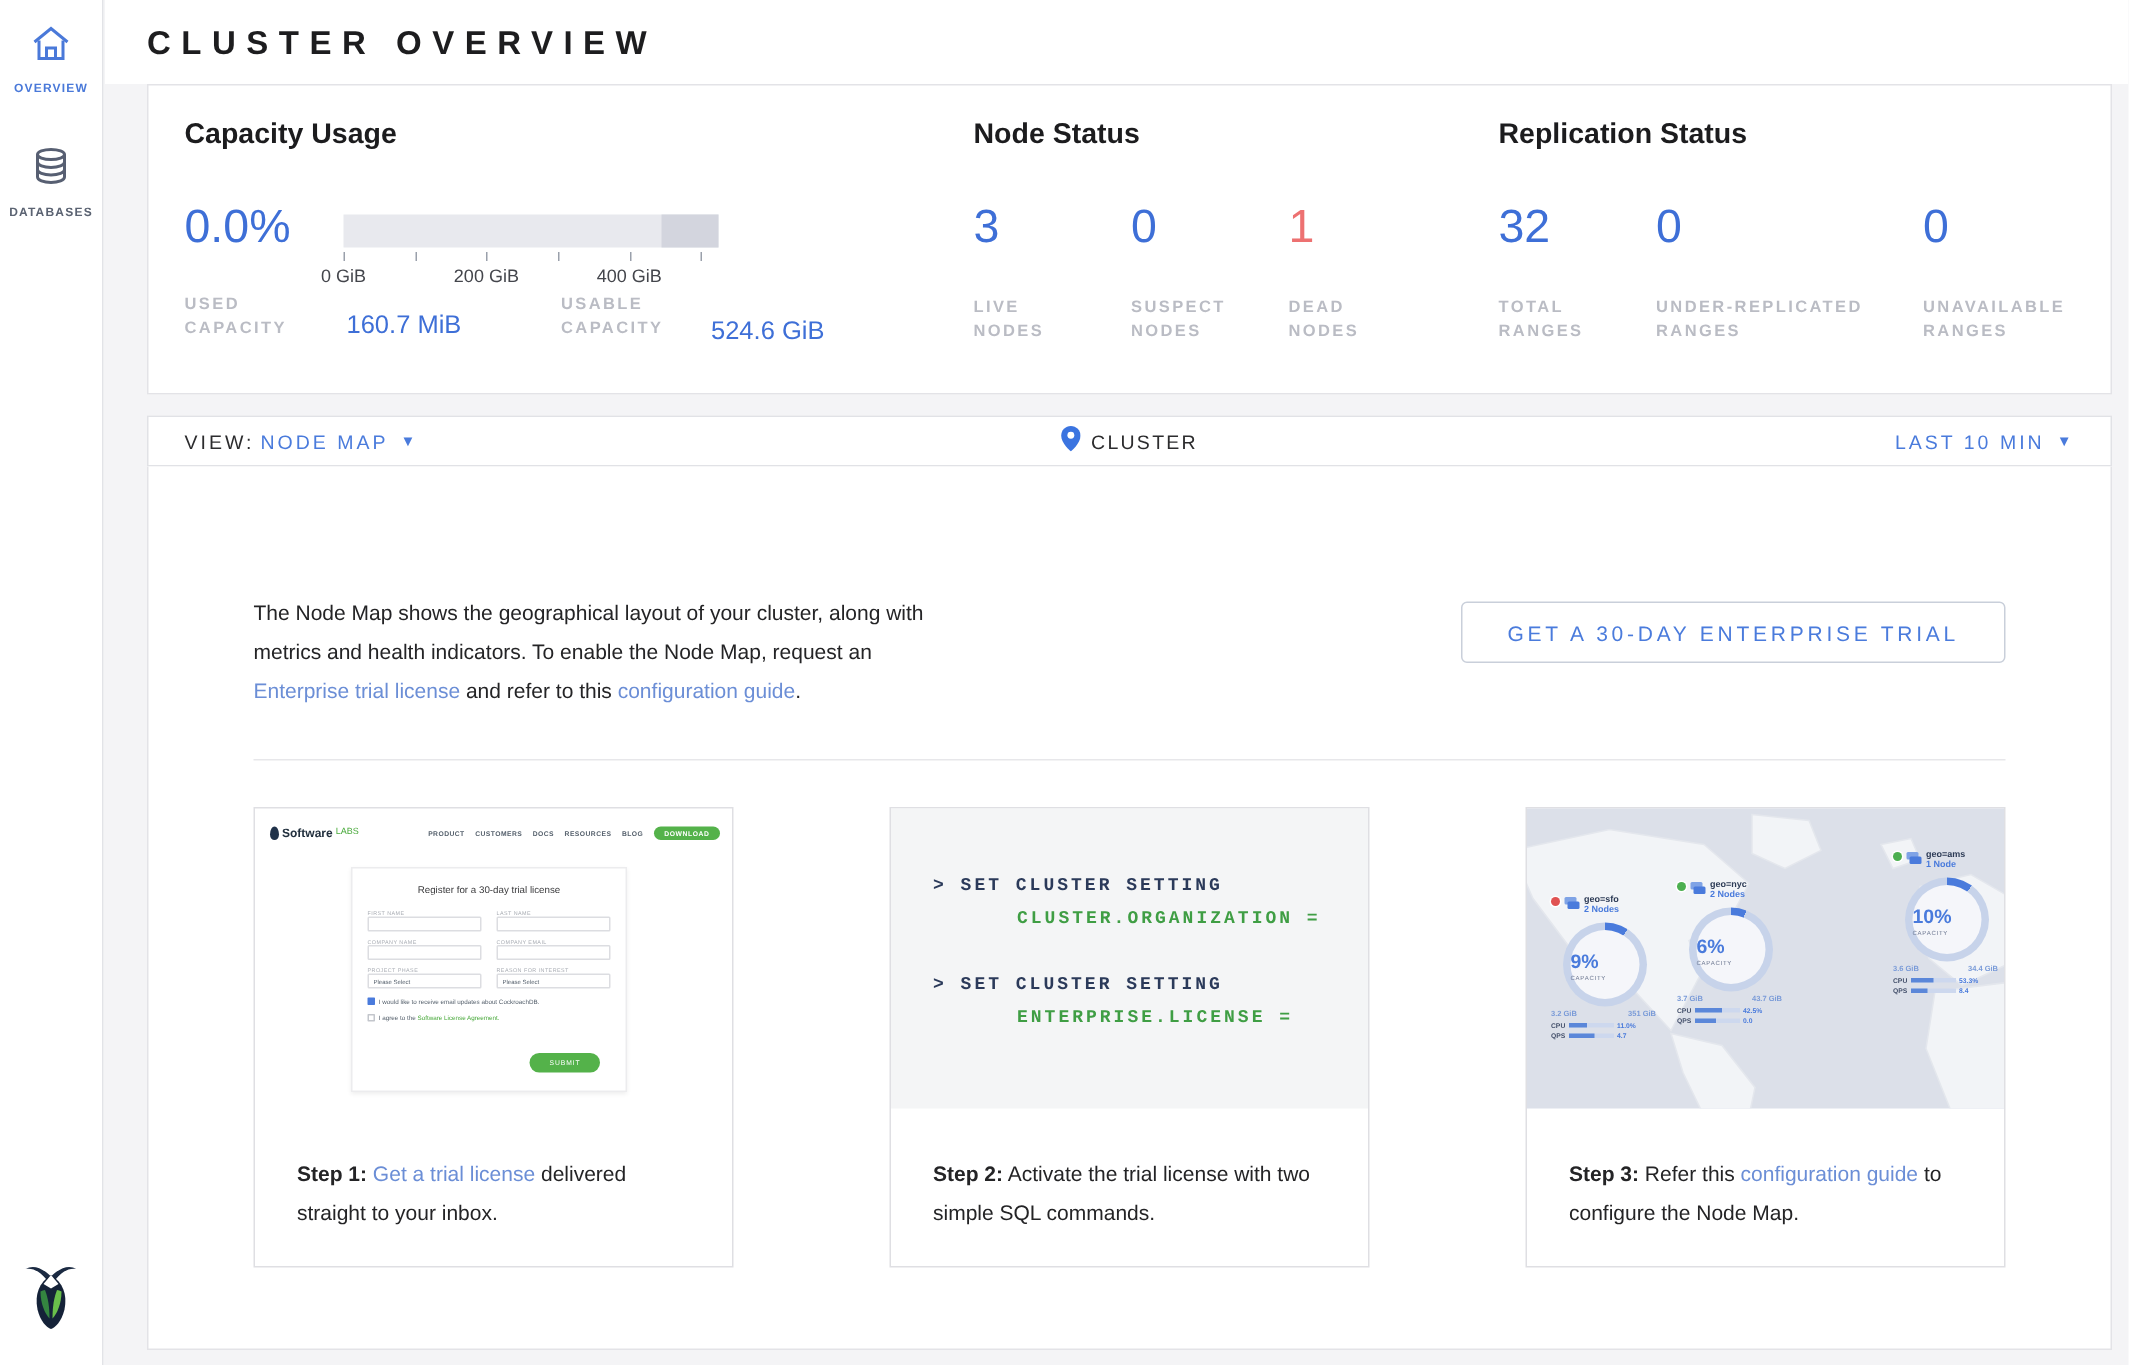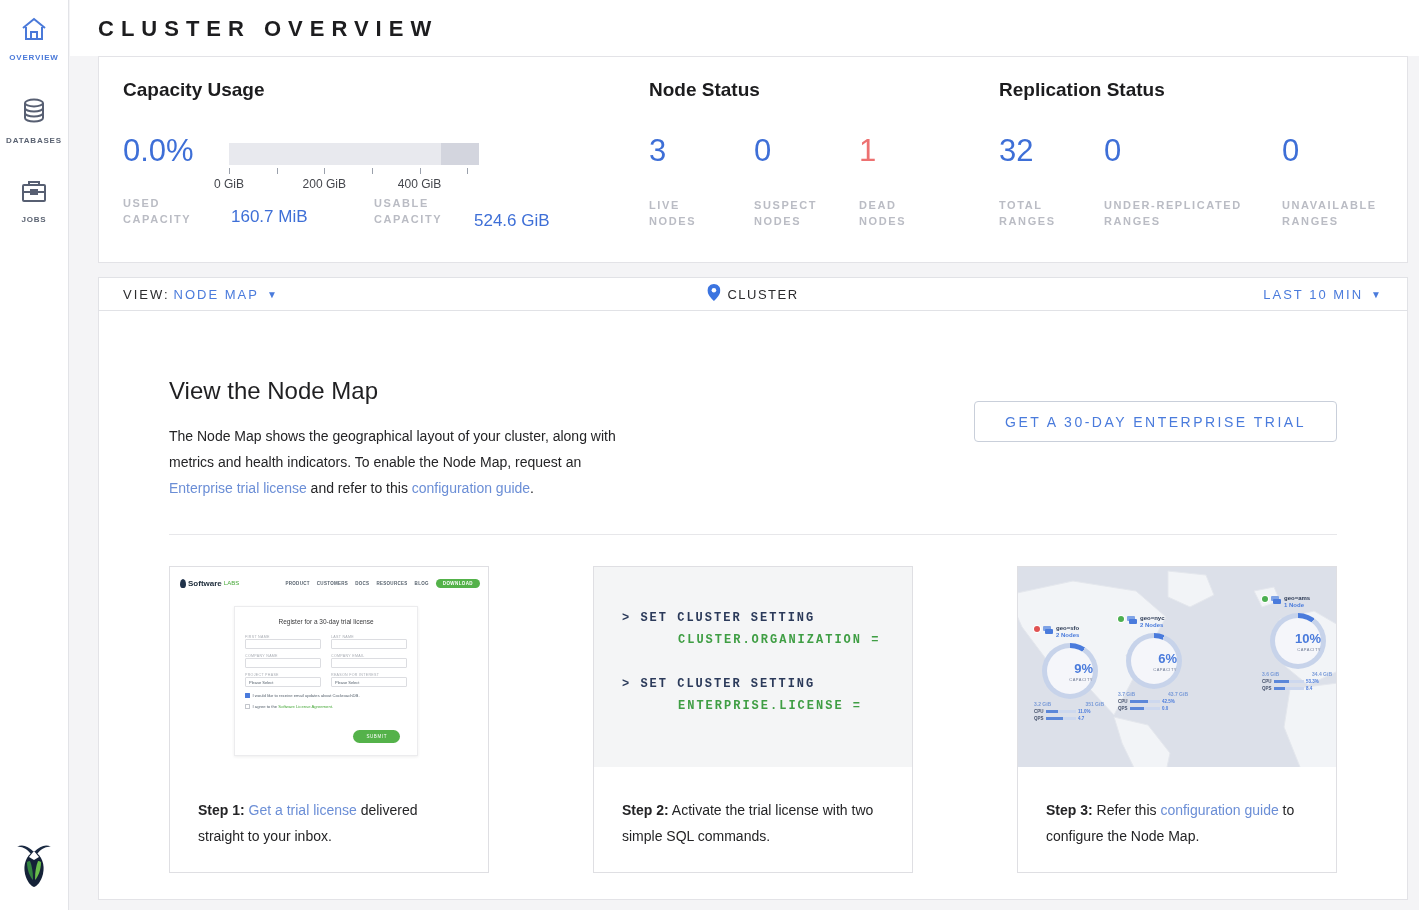--- a/index.html
+++ b/index.html
@@ -108,21 +108,21 @@
   .status-dot.up { background:#4caf50; }
   .status-dot.down { background:#e05252; }
   .node-stack { position:relative; width:10px; height:10px; flex:0 0 auto; }
   .node-stack i { position:absolute; width:8px; height:5px; border-radius:1px; background:#4a7bdc; display:block; }
   .node-stack i:first-child { left:0; top:1px; background:#7fa3e6; }
   .node-stack i:last-child { left:2px; top:4px; }
   .mw-name { font-size:6px; font-weight:bold; color:#2c3a55; line-height:7px; }
   .mw-nodes { font-size:6px; font-weight:bold; color:#4a7bdc; line-height:7px; }
   .donut { position:relative; width:56px; height:56px; border-radius:50%; margin:4px 0 0 8px; }
   .donut-hole { position:absolute; left:5px; top:5px; right:5px; bottom:5px; border-radius:50%; background:#f5f6fa;
-                display:flex; flex-direction:column; align-items:flex-end; justify-content:center; }
+                display:flex; flex-direction:column; align-items:flex-start; justify-content:center; }
   .donut-pct { font-size:13px; font-weight:bold; color:#4a7bdc; }
   .donut-cap { font-size:4px; letter-spacing:0.5px; color:#6b7690; margin-top:1px; }
   .gib-row { display:flex; justify-content:space-between; width:70px; margin-top:2px; font-size:5px; color:#7a9bd8; font-weight:bold; }
   .mrow { display:flex; align-items:center; gap:2px; margin-top:2px; width:72px; }
   .mrow .mlabel { font-size:4.5px; font-weight:bold; color:#44506b; width:10px; }
   .mbar { position:relative; width:30px; height:3px; background:#cdd8ee; flex:0 0 auto; }
   .mbar i { position:absolute; left:0; top:0; bottom:0; background:#5b87d9; display:block; }
   .mrow .mval { font-size:4.5px; font-weight:bold; color:#4a7bdc; }
 </style>
 </head>
@@ -143,31 +143,20 @@
     <span>
       <svg width="28" height="28" viewBox="0 0 28 28" fill="none" stroke-width="2">
         <ellipse cx="14" cy="6" rx="9" ry="3.4"></ellipse>
         <path d="M5 6 V21 C5 23 9 24.6 14 24.6 C19 24.6 23 23 23 21 V6"></path>
         <path d="M5 11 C5 13 9 14.6 14 14.6 C19 14.6 23 13 23 11"></path>
         <path d="M5 16 C5 18 9 19.6 14 19.6 C19 19.6 23 18 23 16"></path>
       </svg>
     </span>
     <span class="nav-label">DATABASES</span>
   </div>
-  <div class="nav-item">
-    <span>
-      <svg width="28" height="26" viewBox="0 0 28 26" fill="none" stroke-width="2">
-        <path d="M9 7 V4 H19 V7"></path>
-          <rect x="3" y="7" width="22" height="16" rx="1"></rect>
-        <path d="M3 14 H25"></path>
-          <rect x="11" y="12" width="6" height="4"></rect>
-      </svg>
-    </span>
-    <span class="nav-label">JOBS</span>
-  </div>
 
   <div class="sidebar-logo">
     <svg width="40" height="48" viewBox="0 0 40 48">
       <path d="M20 10 C14 4 8 2 3 5 C8 4 13 7 17 12 Z" fill="#1b2a42"></path>
       <path d="M20 10 C26 4 32 2 37 5 C32 4 27 7 23 12 Z" fill="#1b2a42"></path>
       <path d="M20 9 C12 14 9 22 11 32 C13 40 17 44 20 45 C23 44 27 40 29 32 C31 22 28 14 20 9 Z" fill="#152238"></path>
       <path d="M13 20 C13 28 16 35 19 38 C19 30 18 24 16 19 C15 19 14 19.5 13 20 Z" fill="#348540"></path>
       <path d="M27 20 C27 28 24 35 21 38 C21 30 22 24 24 19 C25 19 26 19.5 27 20 Z" fill="#6abf4b"></path>
       <path d="M20 9 L15 15 L20 18 L25 15 Z" fill="#ffffff"></path>
     </svg>
@@ -248,21 +237,20 @@
         <span>LAST 10 MIN</span>
         <span class="caret">▼</span>
       </span>
     </div>
   </div>
 
   <div class="main-panel">
 
     <div class="intro-row">
       <div>
-        <h2 class="panel-heading">View the Node Map</h2>
         <p class="intro-text"><span>The Node Map shows the geographical layout of your cluster, along with metrics and health indicators. To enable the Node Map, request an </span><a class="link">Enterprise trial license</a><span> and refer to this </span><a class="link">configuration guide</a><span>.</span></p>
       </div>
       <button class="trial-btn">GET A 30-DAY ENTERPRISE TRIAL</button>
     </div>
 
     <div class="divider"></div>
 
     <div class="cards-row">
 
       <div class="step-card">

